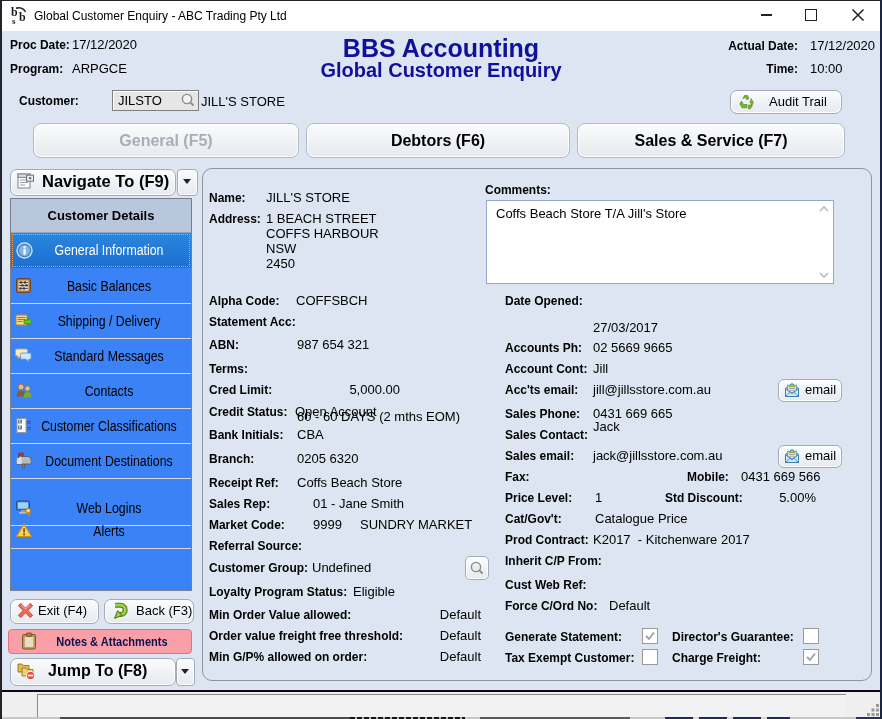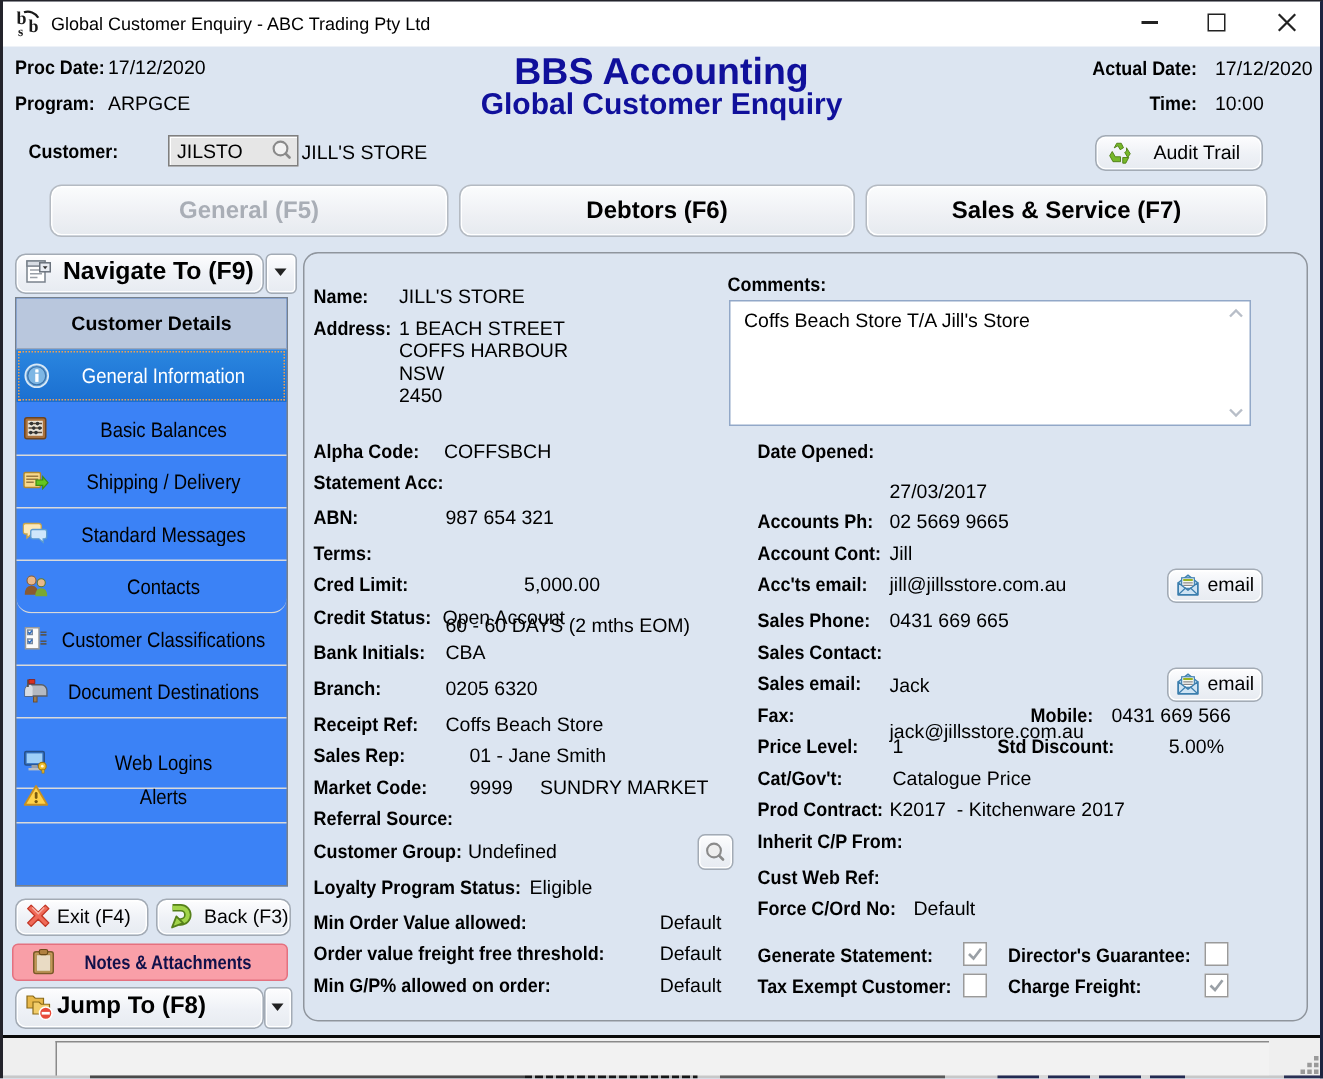--- a/index.html
+++ b/index.html
@@ -125,21 +125,21 @@
       </svg>
     <div class="ltxt">Shipping / Delivery</div>
   </div>
   <div class="lr" style="top:139px;">
     <svg class="licon" width="18" height="17" viewBox="0 0 18 17">
         <path d="M2 2 h9 a1.5 1.5 0 0 1 1.5 1.5 v4 a1.5 1.5 0 0 1 -1.5 1.5 h-5 l-3 2.6 v-2.6 h-1 a1.5 1.5 0 0 1 -1.5 -1.5 v-4 A1.5 1.5 0 0 1 2 2 Z" fill="#fde9b8" stroke="#caa54a" stroke-width="0.9"></path>
         <path d="M8 6 h8 a1.3 1.3 0 0 1 1.3 1.3 v3.6 a1.3 1.3 0 0 1 -1.3 1.3 h-1 v2.4 l-2.8 -2.4 h-4.2 a1.3 1.3 0 0 1 -1.3 -1.3 v-3.6 A1.3 1.3 0 0 1 8 6 Z" fill="#cfe7fb" stroke="#5c9bd0" stroke-width="0.9" transform="translate(-1.2,0)"></path>
       </svg>
     <div class="ltxt">Standard Messages</div>
   </div>
-  <div class="lr" style="top:174px;border-radius:10px;">
+  <div class="lr" style="top:174px;">
     <svg class="licon" width="18" height="17" viewBox="0 0 18 17">
         <circle cx="6" cy="5" r="3" fill="#e8b88a" stroke="#8a5a30" stroke-width="0.7"></circle>
         <path d="M1.5 14.5 q0 -6 4.5 -6 q4.5 0 4.5 6 Z" fill="#8a5a30"></path>
         <circle cx="12.5" cy="6.5" r="2.7" fill="#e8b88a" stroke="#5a7a30" stroke-width="0.7"></circle>
         <path d="M8.5 15.5 q0 -5.4 4 -5.4 q4 0 4 5.4 Z" fill="#7aa832"></path>
       </svg>
     <div class="ltxt">Contacts</div>
   </div>
   <div class="lr" style="top:209px;">
     <svg class="licon" width="17" height="17" viewBox="0 0 17 17">
@@ -206,21 +206,21 @@
   </svg>
 <div class="abs" style="left:24px;top:634px;width:176px;text-align:center;font-size:13px;font-weight:bold;color:#10104a;transform:scaleX(0.85);transform-origin:50% 50%;">Notes &amp; Attachments</div>
 
 <div class="btn" style="left:10px;top:658px;width:164px;height:26px;"></div>
 <svg class="abs" style="left:16px;top:661px;" width="21" height="20" viewBox="0 0 21 20">
     <path d="M2 3 L6 3 L7.5 4.5 L13 4.5 L13 11 L2 11 Z" fill="#e8b84a" stroke="#8a6a18" stroke-width="0.8"></path>
     <path d="M6 7 L10 7 L11.5 8.5 L17 8.5 L17 15 L6 15 Z" fill="#f2cd6a" stroke="#8a6a18" stroke-width="0.8"></path>
     <circle cx="14.5" cy="14.5" r="4.2" fill="#e84a3a" stroke="#fff" stroke-width="1"></circle>
     <rect x="11.8" y="13.6" width="5.4" height="1.8" fill="#fff"></rect>
   </svg>
-<div class="abs b" style="left:38px;top:662px;font-size:16px;text-align:center;">Jump To (F8)</div>
+<div class="abs b" style="left:48px;top:662px;font-size:16px;text-align:center;">Jump To (F8)</div>
 <div class="btn" style="left:176px;top:658px;width:17px;height:26px;border-radius:4px;"></div>
 <div class="abs" style="left:181px;top:669px;width:0;height:0;border-left:4px solid transparent;border-right:4px solid transparent;border-top:5px solid #222;"></div>
 
 <div class="abs" style="left:202px;top:168px;width:670px;height:513px;border:1px solid #8f959d;border-radius:10px;box-sizing:border-box;"></div>
 
 <div class="row lbl" style="left:209px;top:190px;">Name:</div>
 <div class="row val" style="left:266px;top:190px;">JILL'S STORE</div>
 <div class="row lbl" style="left:209px;top:211px;">Address:</div>
 <div class="row val" style="left:266px;top:211px;">1 BEACH STREET</div>
 <div class="row val" style="left:266px;top:226px;">COFFS HARBOUR</div>
@@ -280,23 +280,23 @@
 <div class="row val" style="left:593px;top:293px;margin-top:27px;">27/03/2017</div>
 <div class="row lbl" style="left:505px;top:340px;">Accounts Ph:</div>
 <div class="row val" style="left:593px;top:340px;">02 5669 9665</div>
 <div class="row lbl" style="left:505px;top:361px;">Account Cont:</div>
 <div class="row val" style="left:593px;top:361px;">Jill</div>
 <div class="row lbl" style="left:505px;top:382px;">Acc'ts email:</div>
 <div class="row val" style="left:593px;top:382px;">jill@jillsstore.com.au</div>
 <div class="row lbl" style="left:505px;top:406px;">Sales Phone:</div>
 <div class="row val" style="left:593px;top:406px;">0431 669 665</div>
 <div class="row lbl" style="left:505px;top:427px;">Sales Contact:</div>
-<div class="row val" style="left:593px;top:449px;">Jack</div>
+<div class="row val" style="left:593px;top:419px;">Jack</div>
 <div class="row lbl" style="left:505px;top:448px;">Sales email:</div>
-<div class="row val" style="left:593px;top:448px;margin-top:32px;">jack@jillsstore.com.au</div>
+<div class="row val" style="left:593px;top:448px;">jack@jillsstore.com.au</div>
 <div class="row lbl" style="left:505px;top:469px;">Fax:</div>
 <div class="row lbl" style="left:687px;top:469px;">Mobile:</div>
 <div class="row val" style="left:741px;top:469px;">0431 669 566</div>
 <div class="row lbl" style="left:505px;top:490px;">Price Level:</div>
 <div class="row val" style="left:595px;top:490px;">1</div>
 <div class="row lbl" style="left:665px;top:490px;">Std Discount:</div>
 <div class="row val" style="left:816px;top:490px;transform:translateX(-100%);">5.00%</div>
 <div class="row lbl" style="left:505px;top:511px;">Cat/Gov't:</div>
 <div class="row val" style="left:595px;top:511px;">Catalogue Price</div>
 <div class="row lbl" style="left:505px;top:532px;">Prod Contract:</div>

